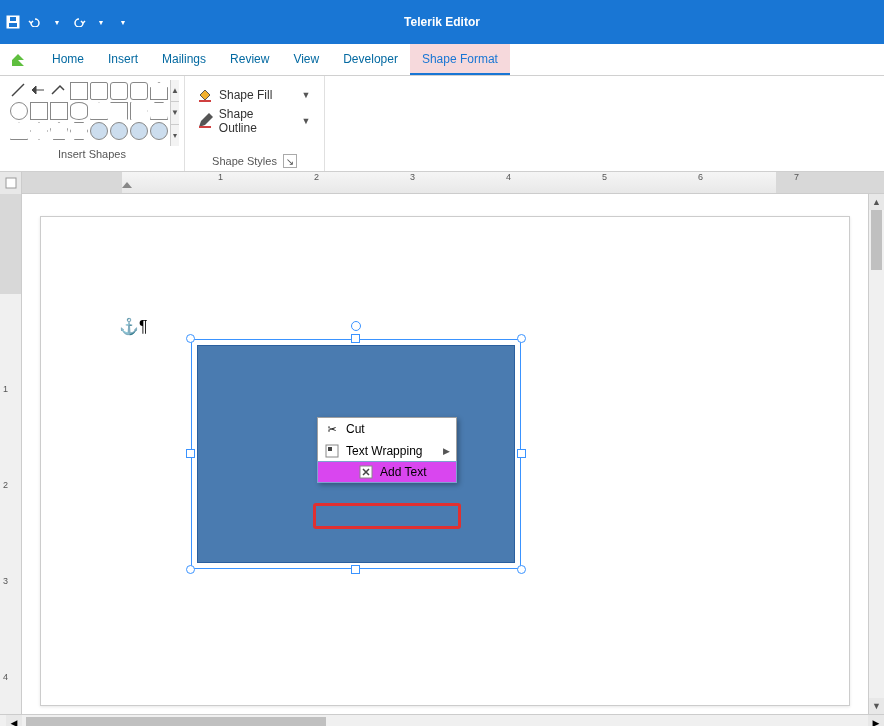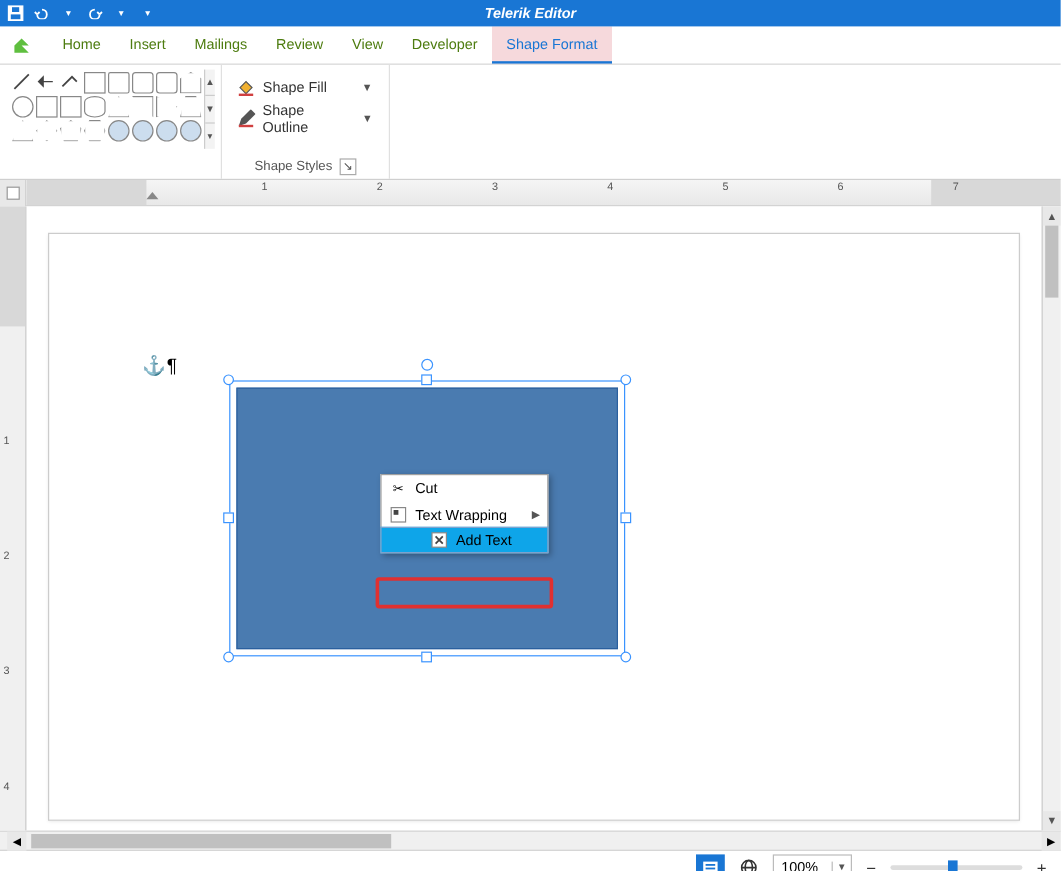--- a/index.html
+++ b/index.html
@@ -1,27 +1,27 @@
 <!DOCTYPE html>
 <html><head>
   <meta charset="utf-8">
   <style>
     * { box-sizing: border-box; margin: 0; padding: 0; }
     body { font-family: "Segoe UI", Arial, sans-serif; font-size: 12px; width: 884px; height: 726px; overflow: hidden; background: #fff; position: relative; }
 
     
-    .titlebar { height: 22px; background: #1976d4; color: #fff; display: flex; align-items: center; position: relative; font-style: italic; }
+    .titlebar { height: 44px; background: #1976d4; color: #fff; display: flex; align-items: center; position: relative; }
     .titlebar .qat { display: flex; align-items: center; gap: 8px; padding-left: 6px; }
     .titlebar .qat-icon { width: 14px; height: 14px; display: flex; align-items: center; justify-content: center; }
     .titlebar .apptitle { position: absolute; left: 50%; transform: translateX(-50%); font-size: 12px; font-weight: 600; }
 
     
     .menubar { height: 32px; background: #fff; border-bottom: 1px solid #d0d0d0; display: flex; align-items: stretch; }
     .file-btn { width: 40px; display:flex; align-items:center; justify-content:center; }
-    .menu-tab { padding: 0 12px; display: flex; align-items: center; color: #4d7c0f; cursor: pointer; border-bottom: 2px solid transparent; font-size: 12px; }
+    .menu-tab { padding: 0 12px; display: flex; align-items: center; color: #0369a1; cursor: pointer; border-bottom: 2px solid transparent; font-size: 12px; }
     .menu-tab.active { color: #1976d4; border-bottom-color: #1976d4; background: #f6d9dc; }
 
     
     .ribbon { height: 96px; background: #fff; border-bottom: 1px solid #cfcfcf; display: flex; }
     .ribbon-group { padding: 4px 8px 0 8px; border-right: 1px solid #e0e0e0; display: flex; flex-direction: column; }
     .ribbon-group .group-label { text-align: center; font-size: 11px; color: #555; padding: 2px 0 3px 0; display:flex; align-items:center; justify-content:center; gap:6px;}
     .shapes-gallery { width: 168px; height: 66px; display: flex; }
     .gallery-grid { flex:1; display: grid; grid-template-columns: repeat(8, 18px); grid-template-rows: repeat(3, 18px); gap: 2px; padding: 2px; background:#fff;}
     .gallery-grid .shape-cell { border:1px solid #888; }
     .gallery-scroll { width: 16px; background: #f3f3f3; border-left:1px solid #ccc; display:flex; flex-direction:column;}
@@ -63,21 +63,21 @@
     .handle { position:absolute; width:9px; height:9px; background:#fff; border:1.5px solid #3a93ff; }
     .handle.circle{ border-radius:50%;}
     .h-tl{ left:-5px; top:-5px;} .h-tr{ right:-5px; top:-5px;} .h-bl{ left:-5px; bottom:-5px;} .h-br{ right:-5px; bottom:-5px;}
     .h-tm{ left:50%; top:-5px; margin-left:-5px;} .h-bm{ left:50%; bottom:-5px; margin-left:-5px;}
     .h-ml{ top:50%; left:-5px; margin-top:-5px;} .h-mr{ top:50%; right:-5px; margin-top:-5px;}
     .rotate-handle{ position:absolute; left:50%; top:-18px; width:10px; height:10px; margin-left:-5px; background:#fff; border:1.5px solid #3a93ff; border-radius:50%;}
 
     
     .context-menu { position:absolute; left:276px; top:200px; width:140px; background:#fff; border:1px solid #a0a0a0; box-shadow:2px 2px 5px rgba(0,0,0,0.3);}
     .context-menu .cm-item { height:22px; display:flex; align-items:center; padding:0 6px; gap:6px; font-size:12px; color:#000; cursor:pointer;}
-    .context-menu .cm-item.highlighted{ background:#0ea5e9; border:1px solid #7da2ce; margin:-1px;padding-left:40px;}
+    .context-menu .cm-item.highlighted{ background:#d946ef; border:1px solid #7da2ce; margin:-1px;padding-left:40px;}
     .context-menu .cm-icon{ width:16px; height:16px; display:flex; align-items:center; justify-content:center; font-size:11px;}
     .context-menu .cm-arrow{ margin-left:auto; font-size:9px; color:#555;}
     .highlight-box { position:absolute; border:3px solid #e03030; border-radius:3px; pointer-events:none;}
 
     
     .hscroll { height:16px; background:#f0f0f0; border-top:1px solid #ccc; display:flex; align-items:center;}
     .hscroll .arrow{ width:16px; height:16px; display:flex;align-items:center;justify-content:center; font-size:9px; background:#e8e8e8;}
     .hscroll .track{ flex:1; position:relative; height:12px;}
     .hscroll .thumb{ position:absolute; left:4px; width:300px; top:0; bottom:0; background:#c0c0c0;}
 
@@ -180,20 +180,21 @@
         <div class="shape-cell" style="border-radius:50%;background:#cde;"></div>
         <div class="shape-cell" style="border-radius:50%;background:#cde;"></div>
         <div class="shape-cell" style="border-radius:50%;background:#cde;"></div>
       </div>
       <div class="gallery-scroll">
         <div>▲</div>
         <div>▼</div>
         <div>▾</div>
       </div>
     </div>
+    <div class="group-label">Insert Shapes</div>
   </div>
 
   <div class="ribbon-group shape-styles-group">
     <div style="flex:1; display:flex; flex-direction:column; justify-content:flex-start; gap:4px; padding-top:4px;">
       <div class="style-row">
         <svg width="16" height="16">
             <path d="M3 8 L8 3 L13 8 L8 13 Z" fill="#f0b030" stroke="#555"></path>
             <rect x="2" y="13" width="12" height="2" fill="#d04040"></rect>
           </svg>
         <span class="lbl">Shape Fill</span>

